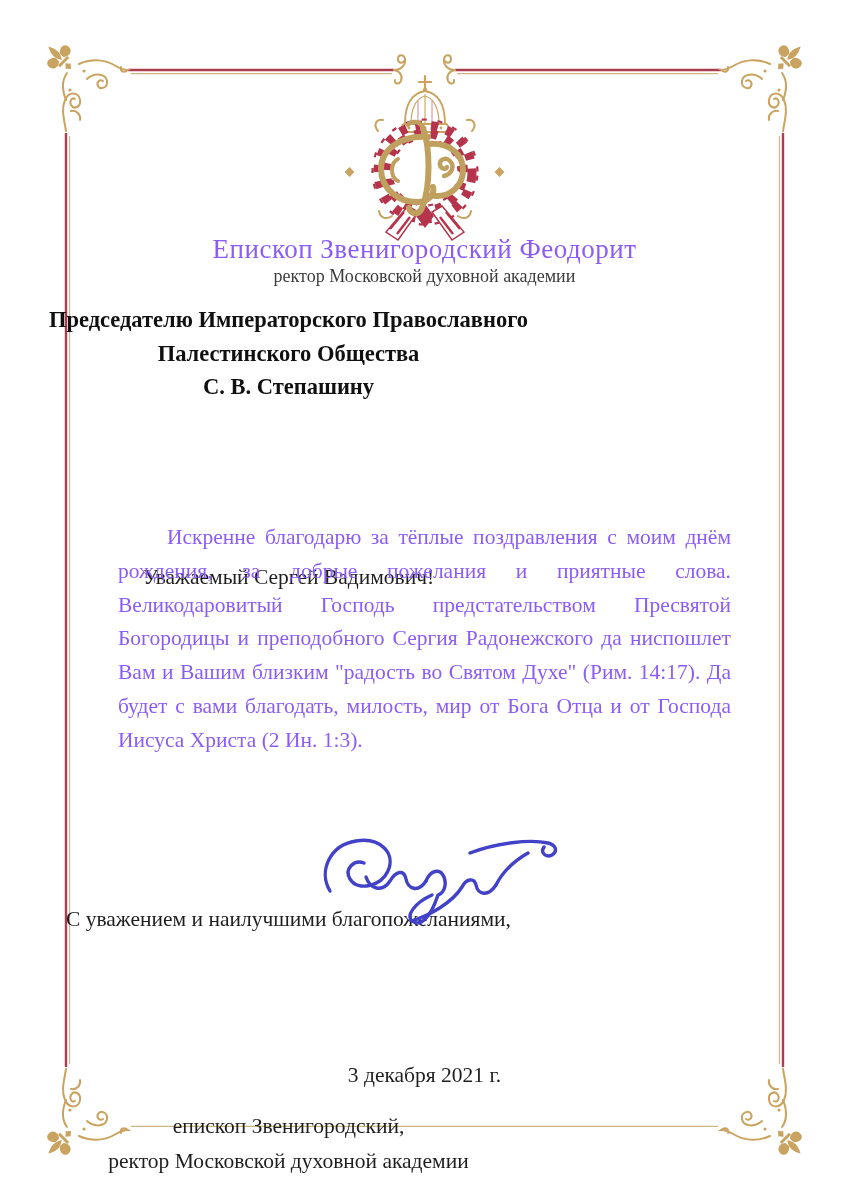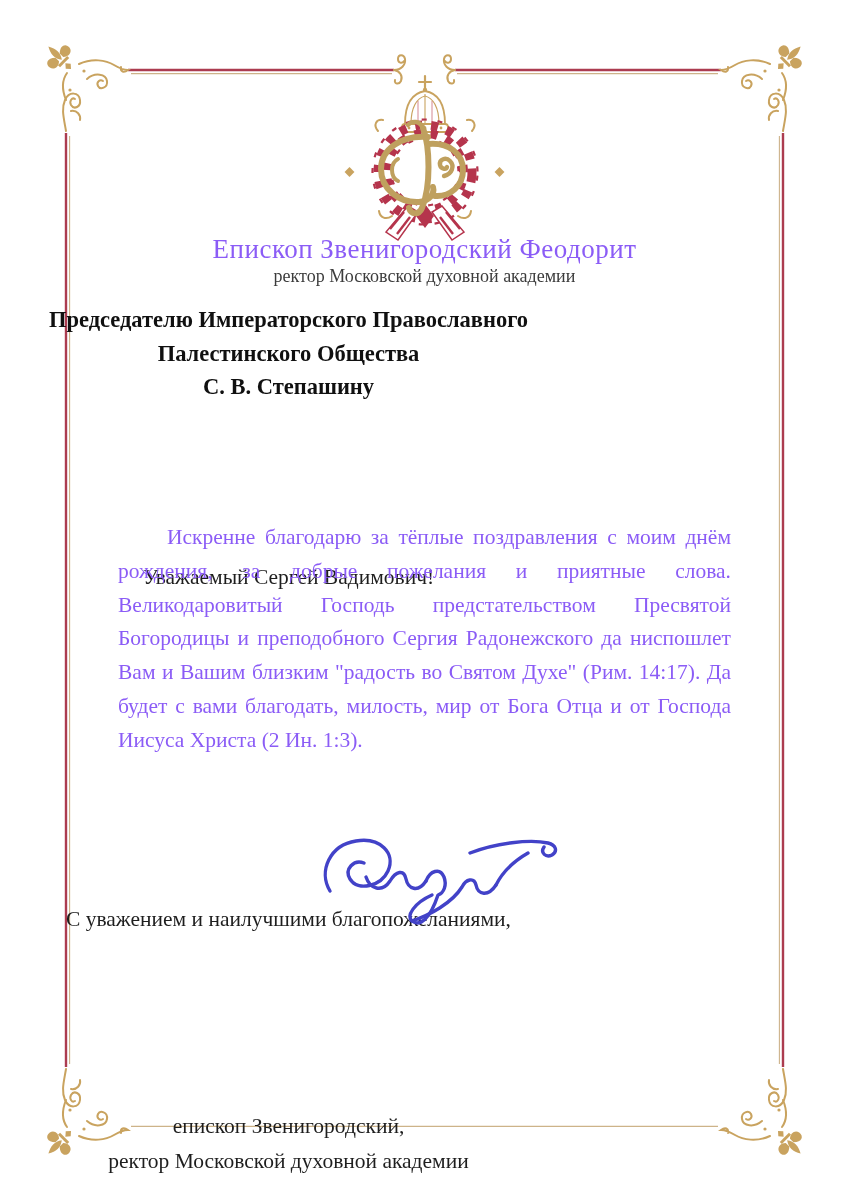--- a/index.html
+++ b/index.html
@@ -192,14 +192,15 @@
     <path class="sig" d="M412,106 C430,100 452,88 462,72 C466,64 474,62 476,70 C478,80 488,82 496,70"></path>
     <path class="sig" d="M496,70 C502,58 514,46 528,38"></path>
     <path class="sig" d="M470,38 C496,28 530,24 548,28 C556,30 558,36 552,40 C546,43 540,38 544,32"></path>
   </svg>
 
   <div class="textblock signoff shift">
     <div>епископ Звенигородский,</div>
     <div>ректор Московской духовной академии</div>
   </div>
 
+  <div class="textblock date">3 декабря 2021 г.</div>
 
 </div>
 
 </body></html>

